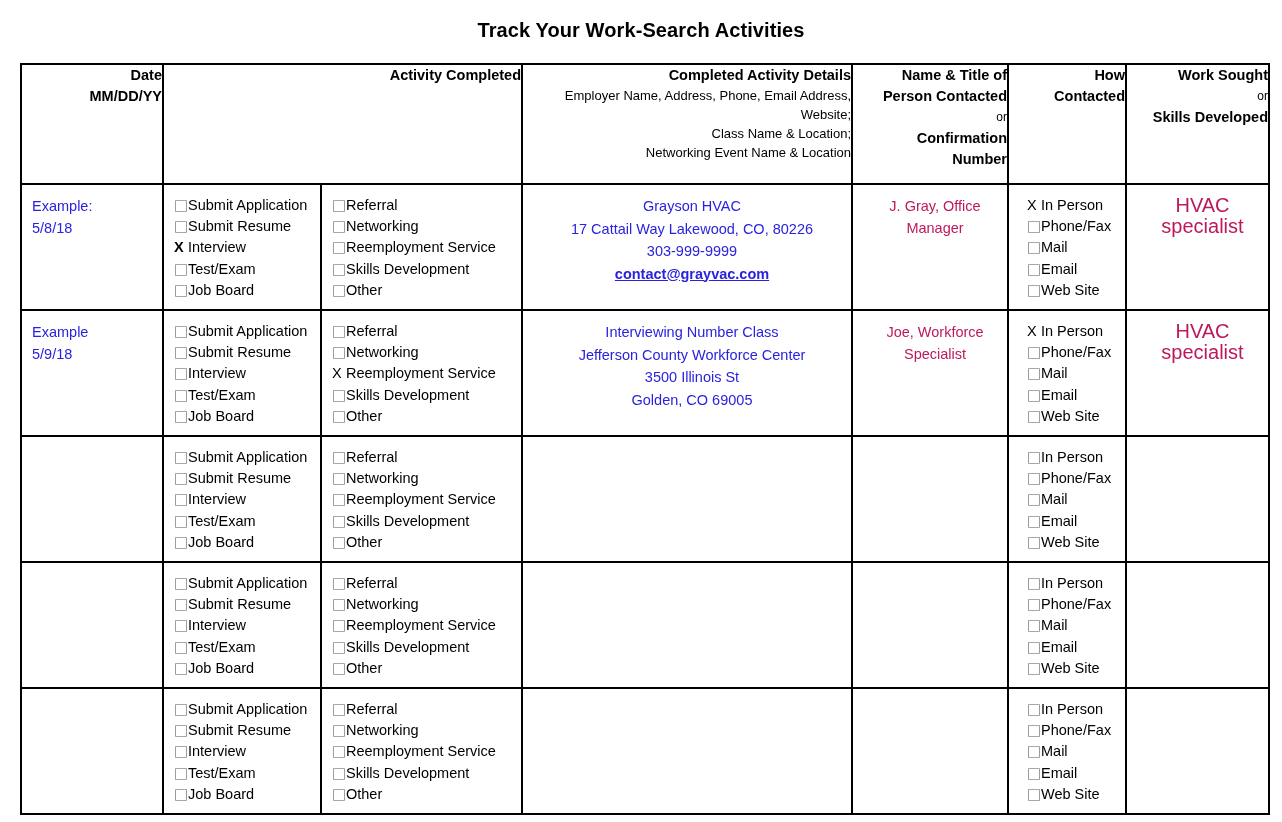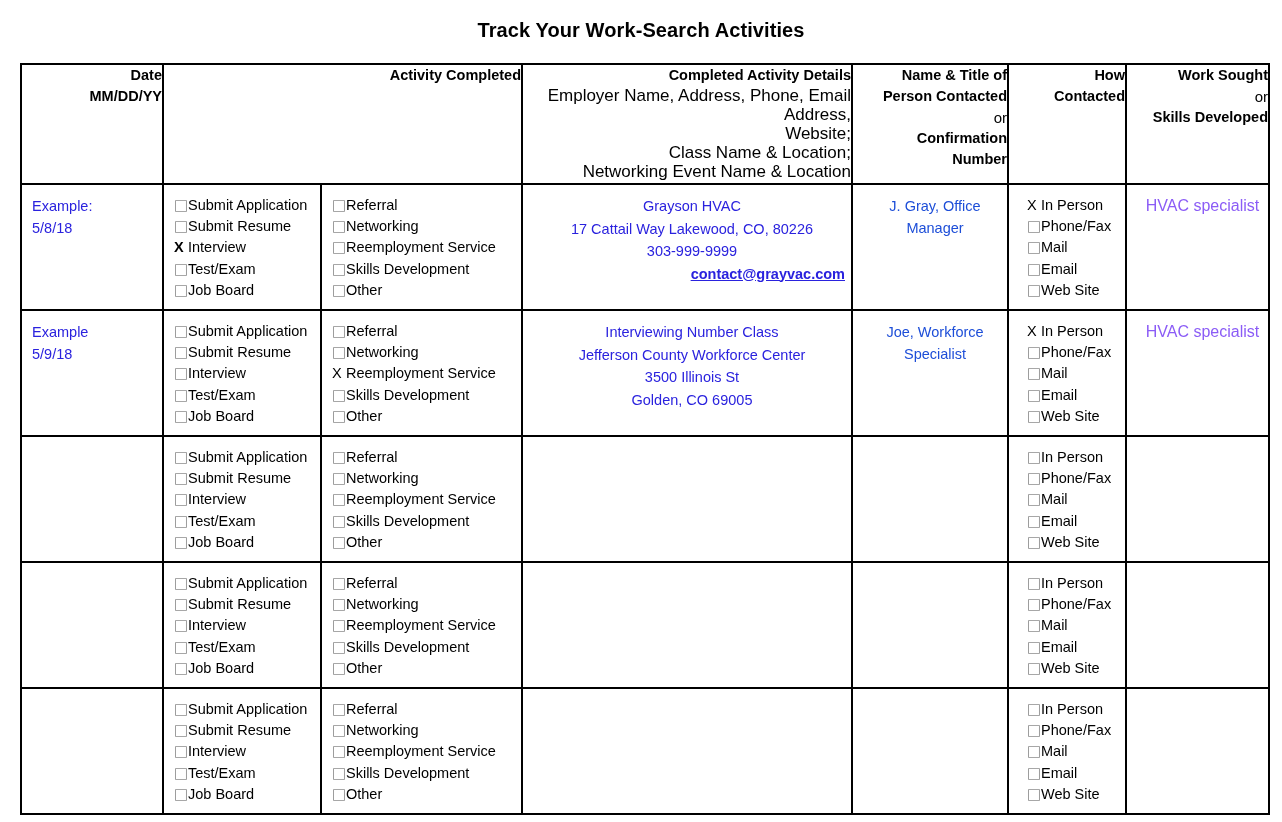--- a/index.html
+++ b/index.html
@@ -61,27 +61,27 @@
     padding: 9px 6px 4px 6px;
     vertical-align: top;
   }
   .h-main {
     font-size: 14.5px;
     font-weight: bold;
     line-height: 21px;
     display: block;
   }
   .h-sub {
-    font-size: 17px;
+    font-size: 13px;
     font-weight: normal;
     line-height: 19px;
     display: block;
   }
   .h-or {
-    font-size: 15px;
+    font-size: 12px;
     font-weight: normal;
     line-height: 21px;
     display: block;
   }
 
   
   tbody tr { height: 124px; }
   tbody td { height: 124px; }
 
   .cell-pad {
@@ -133,31 +133,30 @@
 
   .detail-line {
     color: #2a22de;
     font-size: 14.5px;
     line-height: 22.5px;
     display: block;
   }
   .detail-line.link {
     font-weight: bold;
     text-decoration: underline;
-    text-align: right;
   }
   .person-line {
-    color: #1d4ed8;
+    color: #be185d;
     font-size: 14.5px;
     line-height: 22px;
     display: block;
   }
   .work-text {
-    color: #8b5cf6;
-    font-size: 16px;
+    color: #be185d;
+    font-size: 20px;
     line-height: 21px;
     display: block;
     text-align: center;
   }
   .how-cell .cell-pad { padding-left: 18px; }
 </style>
 </head>
 <body>
 
 <div class="page">

